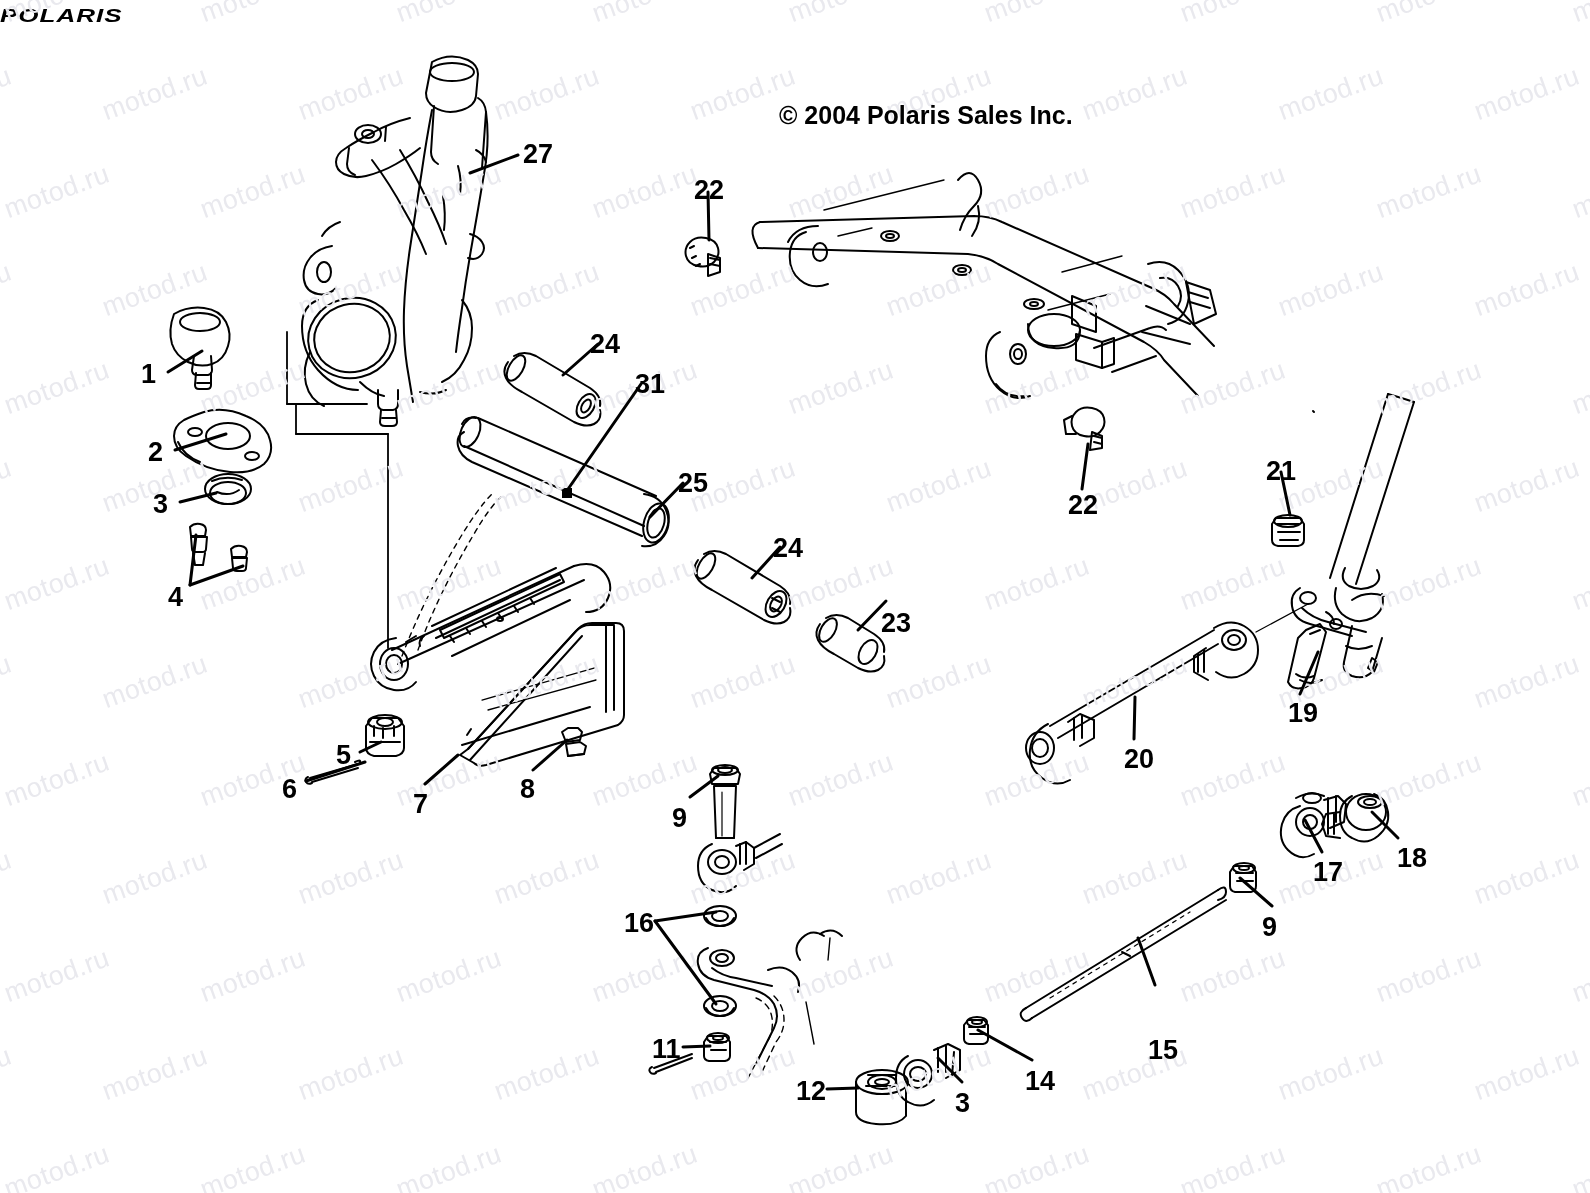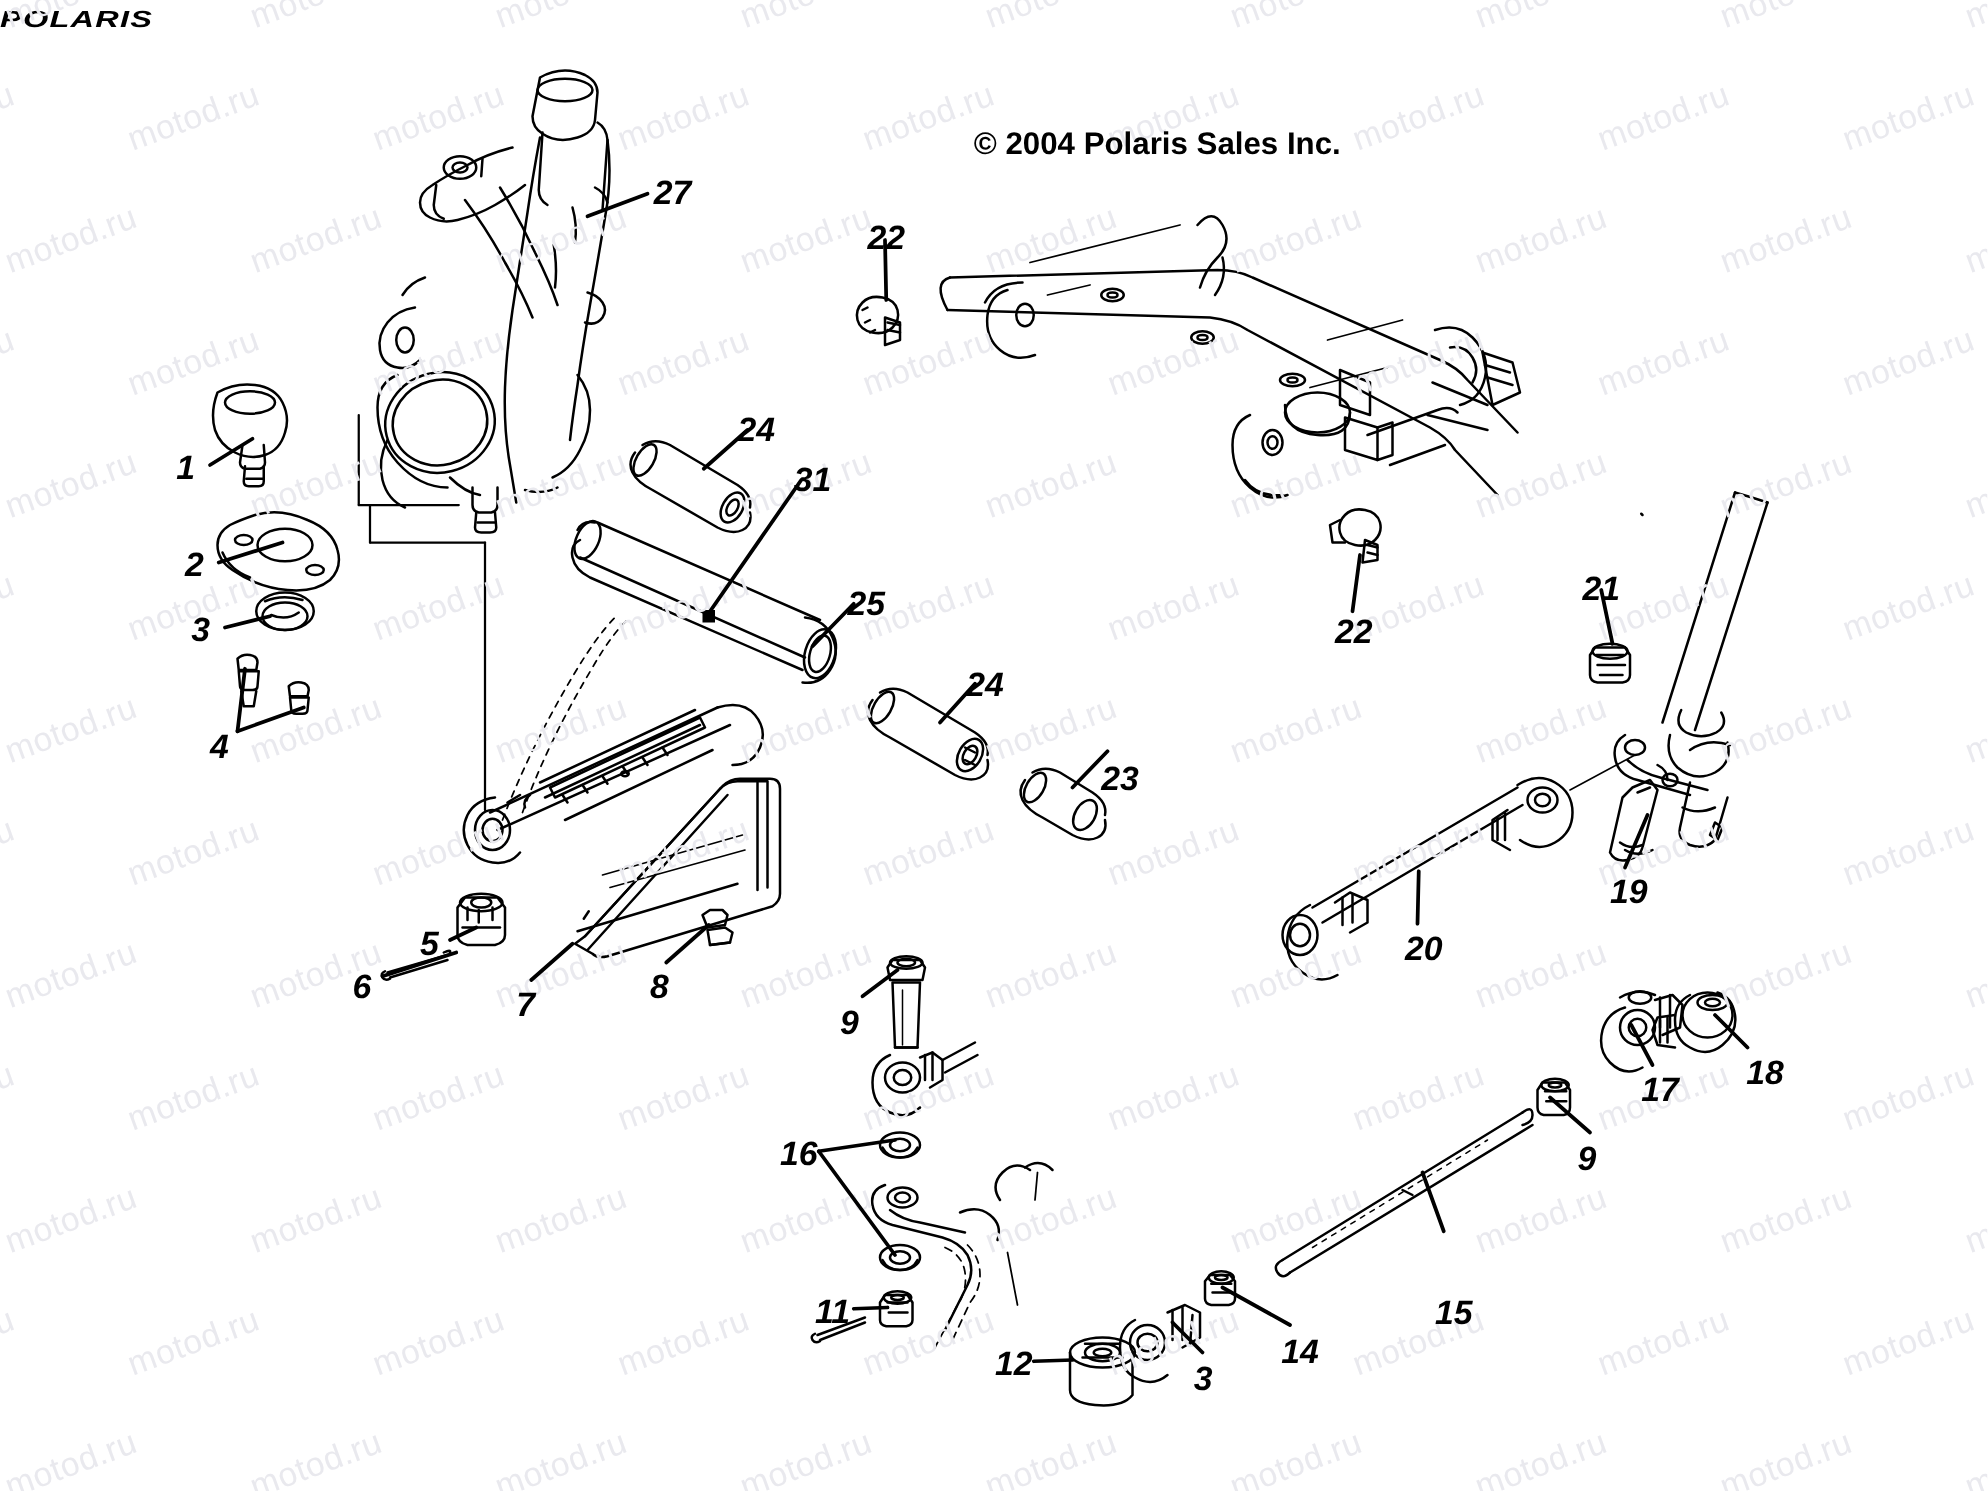--- a/index.html
+++ b/index.html
@@ -43,21 +43,20 @@
   }
   .callout{
     position:absolute;
     z-index:9;
     font-family:"Liberation Sans",sans-serif;
     font-size:27px;
     font-weight:bold;
     color:#000;
     white-space:nowrap;
     line-height:1;
-    font-style:italic;
   }
 </style>
 </head>
 <body>
 
 <div id="page">
 
   <div id="watermark">
       <div class="wm" style="left: 0px; top: 0px; color: rgb(233, 233, 238); font-size: 27px; transform: rotate(-20deg);">motod.ru</div>
       <div class="wm" style="left: 196px; top: 0px; color: rgb(233, 233, 238); font-size: 27px; transform: rotate(-20deg);">motod.ru</div>

